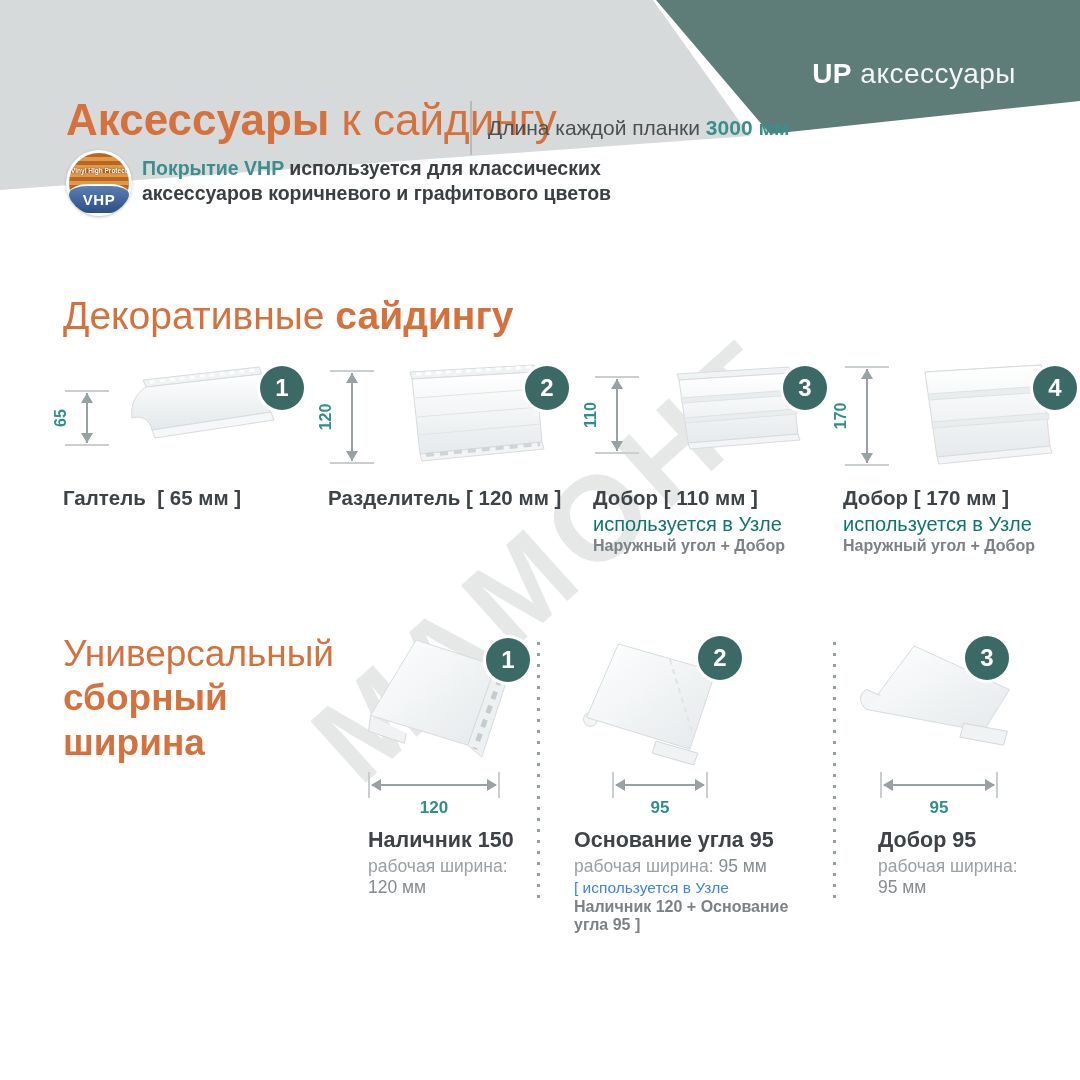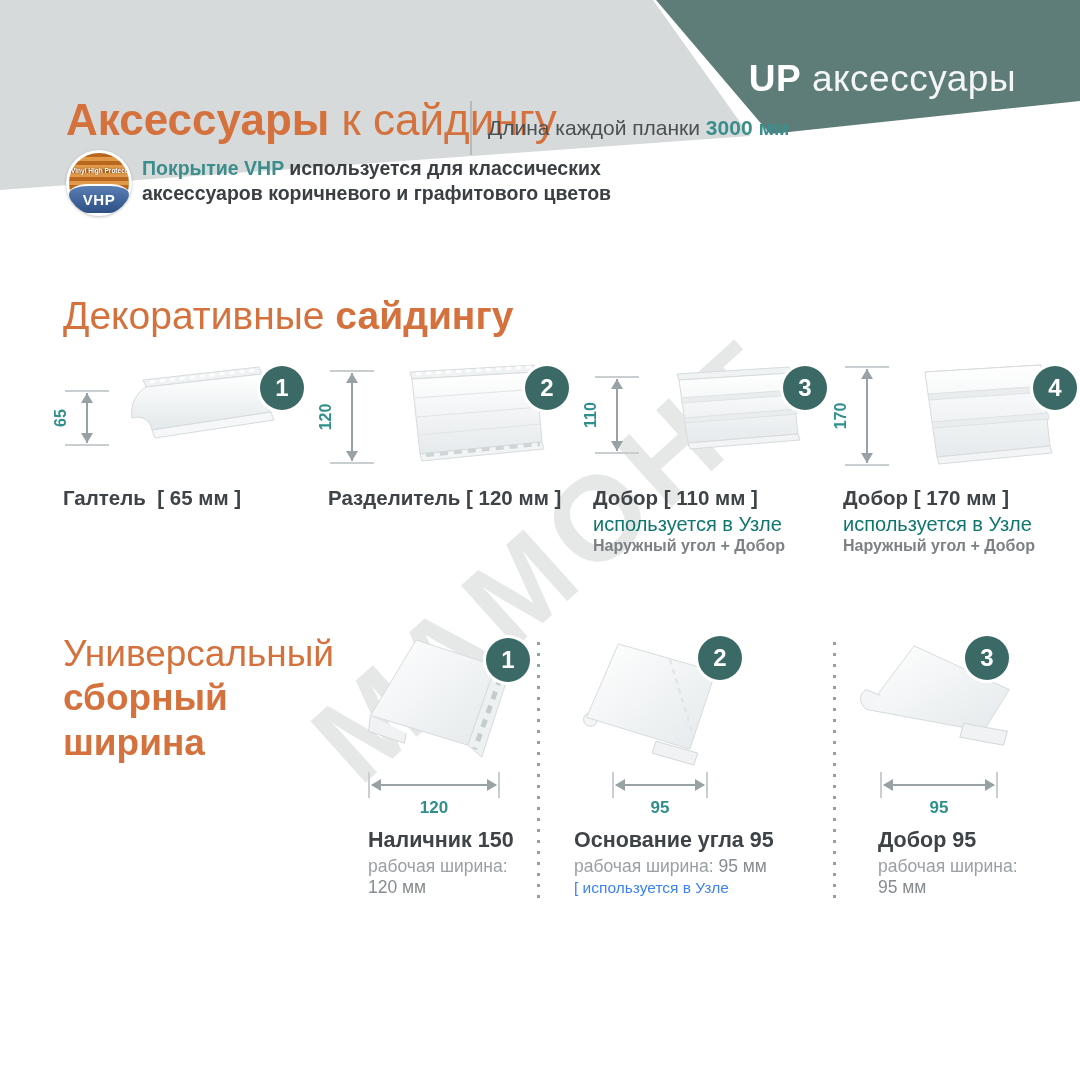--- a/index.html
+++ b/index.html
@@ -4,21 +4,21 @@
 <style>
   html,body{margin:0;padding:0;background:#fff;}
   #canvas{position:relative;width:1080px;height:1080px;background:#ffffff;overflow:hidden;
           font-family:"Liberation Sans",sans-serif;color:#3d4346;}
 
   
   .band-gray{position:absolute;left:0;top:0;width:1080px;height:240px;background:#d7dadb;
              clip-path:polygon(0px 0px,653px 0px,750px 136px,0px 190px);}
   .band-teal{position:absolute;left:0;top:0;width:1080px;height:140px;background:#5e7d78;
              clip-path:polygon(656px 0px,1080px 0px,1080px 101px,770px 134px);}
-  .up-label{position:absolute;right:64px;top:58px;font-size:37px;color:#f4f6f6;letter-spacing:.5px;}
+  .up-label{position:absolute;right:64px;top:58px;font-size:28px;color:#f4f6f6;letter-spacing:.5px;}
   .up-label b{font-weight:700;color:#ffffff;}
 
   .title{position:absolute;left:66px;top:98px;margin:0;font-size:44px;line-height:1;color:#d4713c;font-weight:400;}
   .title .t-bold{font-weight:700;}
   .title-divider{position:absolute;left:470px;top:101px;width:2px;height:54px;background:#b6babc;}
   .length-note{position:absolute;left:488px;top:116px;font-size:21px;color:#4b5053;}
   .length-note .ln-value{color:#3c8e8c;font-weight:700;}
 
   
   .vhp-logo{position:absolute;left:66px;top:150px;width:66px;height:66px;border-radius:50%;
@@ -302,20 +302,21 @@
         <div class="tick r"></div>
       <div class="shaft"></div>
         <div class="ah left"></div>
         <div class="ah right"></div>
       <span class="dim-label">95</span>
     </div>
     <div style="padding-left:4px;">
       <div class="bname">Основание угла 95</div>
       <div class="wlabel"><span>рабочая ширина:</span> <span class="wvalue">95 мм</span></div>
       <div class="bnote-light">[ используется в Узле</div>
+      <div class="bnote-bold">Наличник 120 + Основание угла 95 ]</div>
     </div>
   </div>
 
   <div class="bcard" style="left:852px;width:190px;">
     <div class="img-zone2" style="width:165px;">
       <svg width="165" height="134" viewBox="0 0 165 135">
         <defs>
             <linearGradient id="lg7" x1="0" y1="0" x2="1" y2="1">
               <stop offset="0" stop-color="#ffffff"></stop>
               <stop offset="1" stop-color="#e4e9eb"></stop>

